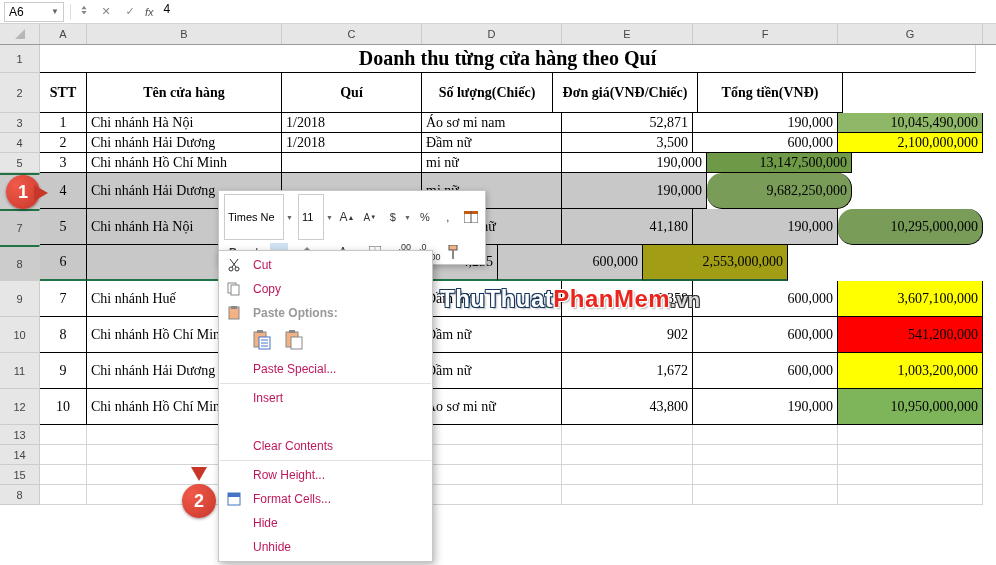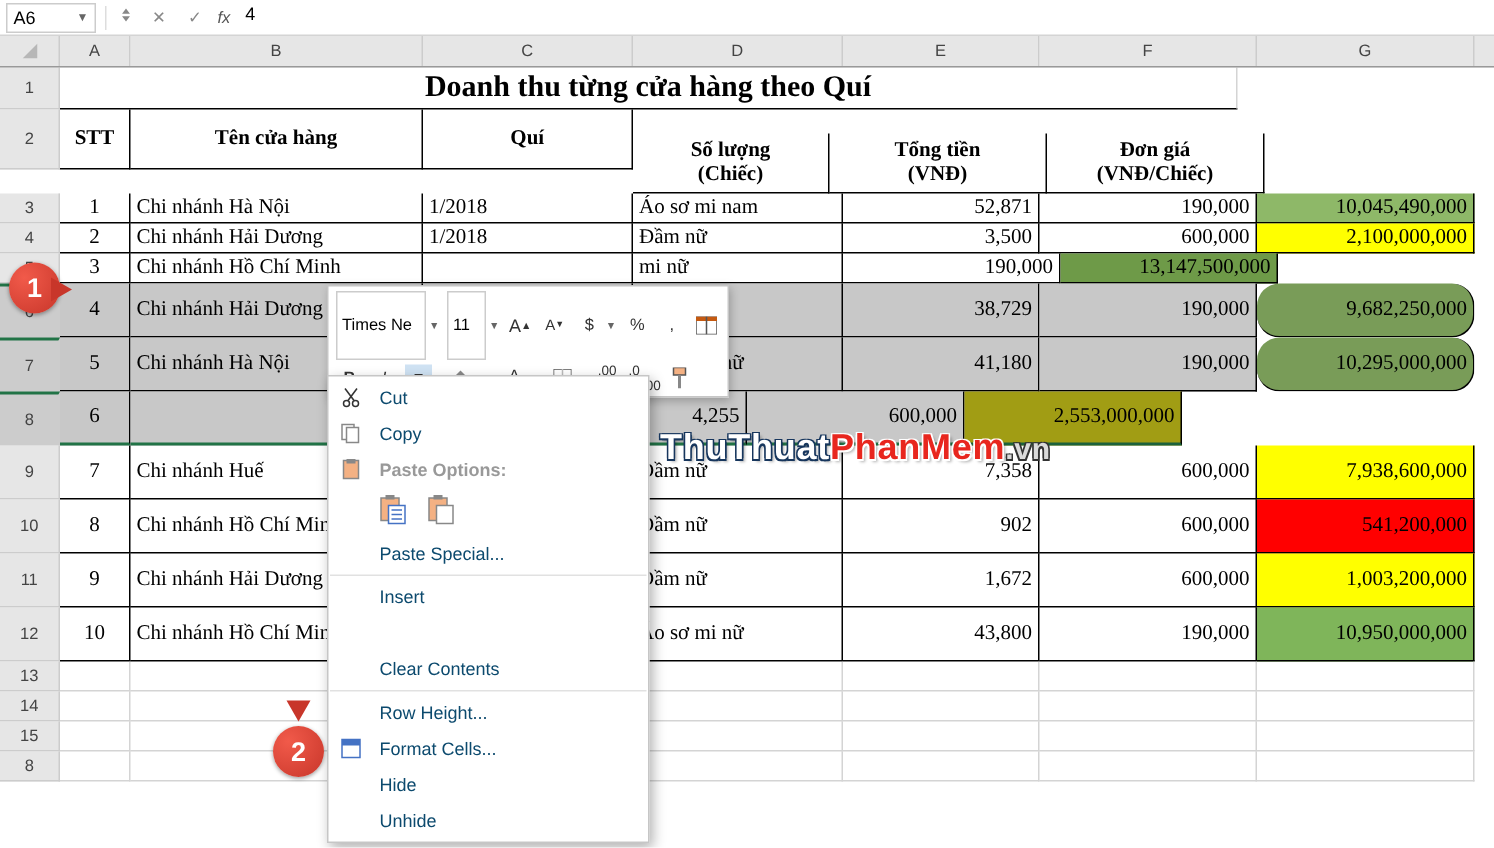--- a/index.html
+++ b/index.html
@@ -21,40 +21,40 @@
 .row { display: flex; }
 .row-h { width: 40px; border-right: 1px solid #ccc; border-bottom: 1px solid #ccc; background: #e6e6e6; display: flex; align-items: center; justify-content: center; font-size: 11px; color: #444; }
 .row-h.sel { background: #ccc; border-top: 2px solid #217346; }
 .cell { border-right: 1px solid #000; border-bottom: 1px solid #000; padding: 2px 4px; display: flex; align-items: center; font-family: "Times New Roman", serif; font-size: 14px; overflow: hidden; white-space: nowrap; }
 .cell.thin { border-right-color: #d4d4d4; border-bottom-color: #d4d4d4; }
 .cell.num { justify-content: flex-end; }
 .cell.ctr { justify-content: center; }
 .title-row .cell { border: none; border-bottom: 1px solid #000; }
 .title-text { font-size: 20px; font-weight: bold; }
 .hdr { font-weight: bold; text-align: center; justify-content: center; }
-.hdr-wrap { flex-direction: column; line-height: 1.1; margin-top: 16px; }
+.hdr-wrap { flex-direction: row; line-height: 1.1; }
 
 .h20 { height: 20px; } .h28 { height: 28px; } .h40 { height: 40px; } .h36 { height: 36px; }
 .sel-row .cell { background: #c8c8c8; }
 .sel-row.last .cell { border-bottom: 2px solid #217346; }
 
 .bg-green1 { background: #8eb868 !important; } .bg-green2 { background: #6e9a48 !important; } .bg-olive { background: #bdb918 !important; } .bg-yellow { background: #ffff00 !important; } .bg-green4 { background: #7fb55a !important; } .bg-red { background: #ff0000 !important; }
 .sel-row .bg-green1 { filter: brightness(0.85); border-radius: 15px; }
 .sel-row .bg-olive { filter: brightness(0.85); }
 
 .mini-toolbar { position: absolute; left: 218px; top: 190px; background: #fff; border: 1px solid #c6c6c6; box-shadow: 1px 2px 6px rgba(0,0,0,0.25); padding: 3px 5px; display: flex; flex-direction: column; gap: 3px; font-family: "Segoe UI", sans-serif; font-size: 11px; }
 .mt-row { display: flex; align-items: center; gap: 5px; }
 .mt-in { border: 1px solid #ccc; padding: 16px 3px; background: #fff; }
 .mt-font { width: 60px; } .mt-size { width: 26px; }
 .mt-btn { width: 18px; height: 18px; display: flex; align-items: center; justify-content: center; color: #333; }
 .mt-sep { width: 1px; height: 16px; background: #ddd; }
 .mt-arrow { font-size: 7px; color: #666; margin-left: -3px; }
 
 .ctx-menu { position: absolute; left: 218px; top: 250px; width: 215px; background: #fff; border: 1px solid #c6c6c6; box-shadow: 2px 3px 8px rgba(0,0,0,0.3); font-family: "Segoe UI", sans-serif; font-size: 12px; padding: 2px 0; }
-.ctx-item { display: flex; align-items: center; height: 24px; padding: 0 8px 0 4px; gap: 8px; color: #0c4a6e; }
+.ctx-item { display: flex; align-items: center; height: 24px; padding: 0 8px 0 4px; gap: 8px; color: #be185d; }
 .ctx-icon { width: 22px; height: 18px; display: flex; align-items: center; justify-content: center; }
 .ctx-label { flex: 1; }
 .ctx-sep { height: 1px; background: #e1e1e1; margin: 2px 1px; }
 .ctx-disabled { color: #999; font-weight: 600; }
 .paste-icons { display: flex; gap: 6px; padding: 2px 0 4px 30px; }
 .paste-btn { width: 26px; height: 26px; border: 1px solid transparent; display: flex; align-items: center; justify-content: center; }
 
 .callout { position: absolute; width: 34px; height: 34px; border-radius: 50%; background: radial-gradient(circle at 30% 30%, #f15a4a, #c8362a); color: #fff; font-weight: bold; font-size: 18px; display: flex; align-items: center; justify-content: center; box-shadow: 0 1px 3px rgba(0,0,0,0.4); font-family: Arial, sans-serif; }
 .callout::after { content: ""; position: absolute; right: -16px; top: 10px; border: 8px solid transparent; border-left: 14px solid #c8362a; }
 .callout.c2::after { right: auto; left: 50%; top: -14px; transform: translateX(-50%) rotate(90deg); }
@@ -97,41 +97,41 @@
   <div class="col-h col-B">B</div>
   <div class="col-h col-C">C</div>
   <div class="col-h col-D">D</div>
   <div class="col-h col-E">E</div>
   <div class="col-h col-F">F</div>
   <div class="col-h col-G">G</div>
 </div>
 
 <div class="row title-row">
   <div class="row-h h28">1</div>
-  <div class="cell ctr h28" style="width:785px;border-right:1px solid #d4d4d4;">
+  <div class="cell ctr h28" style="width:936px;border-right:1px solid #d4d4d4;">
     <span class="title-text">Doanh thu từng cửa hàng theo Quí</span>
   </div>
 </div>
 
 <div class="row">
   <div class="row-h h40">2</div>
   <div class="cell hdr col-A h40">STT</div>
   <div class="cell hdr col-B h40">Tên cửa hàng</div>
   <div class="cell hdr col-C h40">Quí</div>
   <div class="cell hdr hdr-wrap col-E h40">
       <span>Số lượng</span>
       <span>(Chiếc)</span>
     </div>
+  <div class="cell hdr hdr-wrap col-F h40">
+      <span>Đơn giá</span>
+      <span>(VNĐ/Chiếc)</span>
+    </div>
   <div class="cell hdr hdr-wrap col-G h40">
       <span>Tổng tiền</span>
       <span>(VNĐ)</span>
-    </div>
-  <div class="cell hdr hdr-wrap col-F h40">
-      <span>Đơn giá</span>
-      <span>(VNĐ/Chiếc)</span>
     </div>
 </div>
 
 <div id="data-rows">
     <div class="row">
       <div class="row-h h20">3</div>
       <div class="cell ctr col-A h20">1</div>
       <div class="cell col-B h20">Chi nhánh Hà Nội</div>
       <div class="cell col-C h20">1/2018</div>
       <div class="cell col-D h20">Áo sơ mi nam</div>
@@ -157,21 +157,20 @@
       <div class="cell col-D h20">mi nữ</div>
       <div class="cell num col-F h20">190,000</div>
       <div class="cell num col-G h20 bg-green2">13,147,500,000</div>
     </div>
     <div class="row sel-row">
       <div class="row-h h36 sel">6</div>
       <div class="cell ctr col-A h36">4</div>
       <div class="cell col-B h36">Chi nhánh Hải Dương</div>
       <div class="cell col-C h36"></div>
       <div class="cell col-D h36">mi nữ</div>
-      <div class="cell num col-E h36">38,729</div>
       <div class="cell num col-F h36">190,000</div>
       <div class="cell num col-G h36 bg-green1">9,682,250,000</div>
     </div>
     <div class="row sel-row">
       <div class="row-h h36 sel">7</div>
       <div class="cell ctr col-A h36">5</div>
       <div class="cell col-B h36">Chi nhánh Hà Nội</div>
       <div class="cell col-C h36"></div>
       <div class="cell col-D h36">Áo sơ mi nữ</div>
       <div class="cell num col-E h36">41,180</div>
@@ -188,21 +187,21 @@
       <div class="cell num col-G h36 bg-olive">2,553,000,000</div>
     </div>
     <div class="row">
       <div class="row-h h36">9</div>
       <div class="cell ctr col-A h36">7</div>
       <div class="cell col-B h36">Chi nhánh Huế</div>
       <div class="cell col-C h36"></div>
       <div class="cell col-D h36">Đầm nữ</div>
       <div class="cell num col-E h36">7,358</div>
       <div class="cell num col-F h36">600,000</div>
-      <div class="cell num col-G h36 bg-yellow">7,938,600,000</div>
+      <div class="cell num col-G h36 bg-yellow">3,607,100,000</div>
     </div>
     <div class="row">
       <div class="row-h h36">10</div>
       <div class="cell ctr col-A h36">8</div>
       <div class="cell col-B h36">Chi nhánh Hồ Chí Minh</div>
       <div class="cell col-C h36"></div>
       <div class="cell col-D h36">Đầm nữ</div>
       <div class="cell num col-E h36">902</div>
       <div class="cell num col-F h36">600,000</div>
       <div class="cell num col-G h36 bg-red">541,200,000</div>

